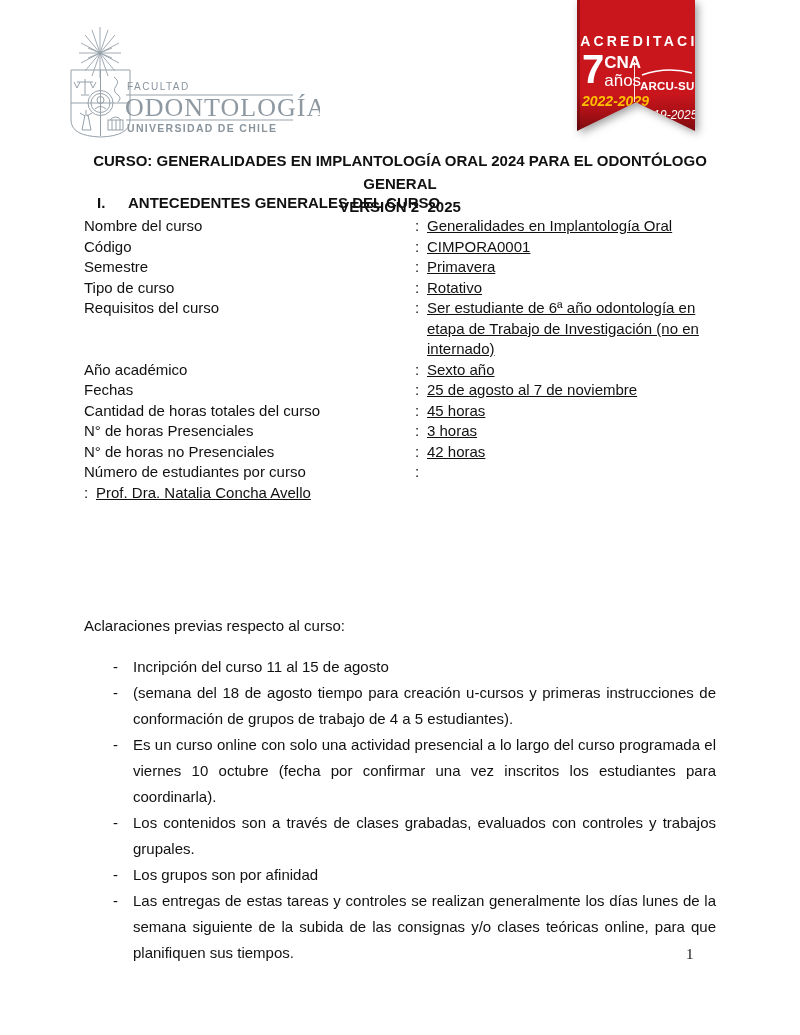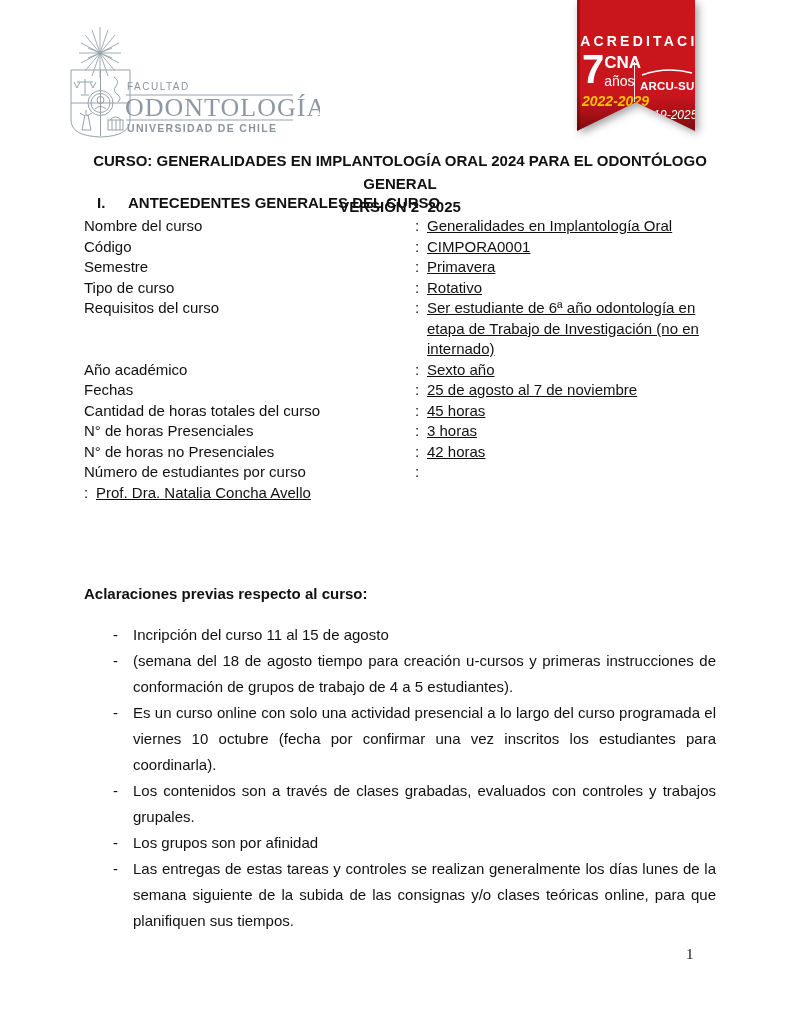--- a/index.html
+++ b/index.html
@@ -18,38 +18,38 @@
   }
   .ribbon::before{content:"";position:absolute;left:0;top:0;width:3px;height:100%;background:rgba(0,0,0,.22);}
   .ribbon-title{position:absolute;top:33px;left:0;width:100%;text-align:left;
     color:#fff;font-size:14px;font-weight:bold;letter-spacing:3.2px;text-indent:3.2px;}
   .ribbon-cols{position:absolute;top:53px;left:5px;right:3px;display:flex;}
   .rb-left{width:52px;flex:none;}
   .seven-row{display:flex;align-items:flex-start;}
   .seven{font-size:40px;font-weight:bold;color:#fff;line-height:32px;letter-spacing:-2px;}
   .cna-stack{margin-left:2px;margin-top:1px;}
   .cna{font-size:17px;font-weight:bold;color:#fff;line-height:13px;}
-  .anos{font-size:14px;color:#fff;line-height:14px;}
+  .anos{font-size:17px;color:#fff;line-height:14px;}
   .period-gold{margin-top:3px;font-size:14px;font-weight:bold;font-style:italic;color:#ffc000;white-space:nowrap;}
   .rb-right{flex:1;margin-top:9px;padding-left:5px;border-left:1.5px solid rgba(255,255,255,.9);height:40px;}
   .arcu{font-size:11.5px;font-weight:bold;color:#fff;letter-spacing:.2px;white-space:nowrap;}
   .period-white{margin-top:16px;font-size:12px;font-style:italic;color:#fff;white-space:nowrap;}
   
   .title-block{position:absolute;top:149px;left:84px;width:632px;text-align:center;
     font-size:15px;font-weight:bold;line-height:23px;}
   .title-line2{white-space:pre-wrap;}
   .section-heading{position:absolute;top:194px;left:97px;font-size:15px;font-weight:bold;display:flex;}
   .sh-num{width:31px;flex:none;}
   .fields{position:absolute;top:216px;left:84px;width:632px;font-size:15px;}
   .frow{display:flex;line-height:20.5px;}
   .flabel{width:331px;flex:none;}
   .fcolon{width:12px;flex:none;}
   .fvalue{width:289px;text-decoration:underline;}
   .aclaraciones{position:absolute;top:584px;left:84px;width:632px;font-size:15px;}
-  .acl-heading{font-weight:bold;line-height:20px;margin-bottom:18px;}
+  .acl-heading{font-weight:normal;line-height:20px;margin-bottom:18px;margin-top:32px;}
   .bullet{display:flex;line-height:26px;}
   .dash{margin-left:29px;width:20px;flex:none;}
   .btext{flex:1;text-align:justify;}
   .page-number{position:absolute;left:686px;top:946px;font-family:"Liberation Serif",serif;font-size:15px;}
 </style>
 </head>
 <body>
 
 <div class="page">
 

